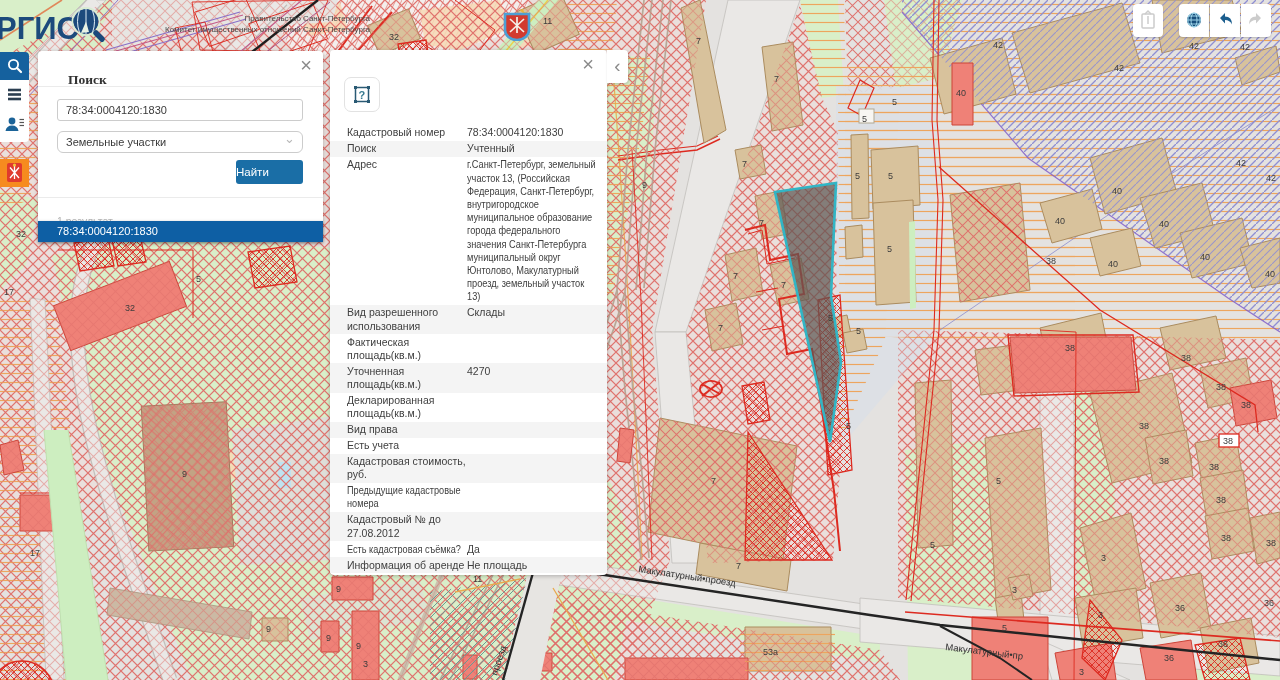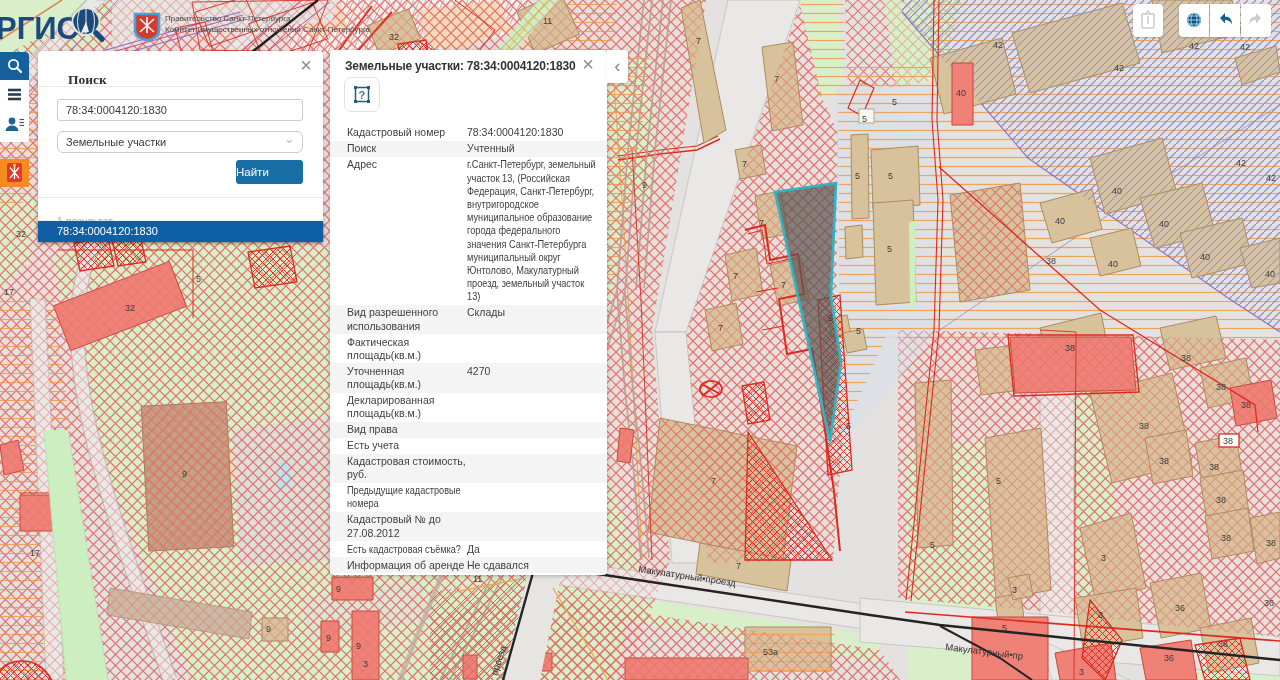--- a/index.html
+++ b/index.html
@@ -45,21 +45,21 @@
     border-radius:0 4px 4px 0;box-shadow:1px 1px 3px rgba(0,0,0,.2);color:#8a8a8a;
     font-size:19px;text-align:center;line-height:31px;}
   
   .sq{position:absolute;left:0;width:29px;height:28px;}
   #sq1{top:52px;background:#15619e;border-radius:0 4px 0 0;}
   #sq2{top:80px;background:#fff;}
   #sq3{top:108px;background:#fff;border-radius:0 0 4px 0;height:34px;}
   #sq4{top:159px;background:#f68b1f;height:28px;}
   
   #logo{position:absolute;left:-4px;top:6px;width:120px;height:44px;}
-  #gov{position:absolute;left:132px;top:7px;width:400px;height:36px;}
+  #gov{position:absolute;left:132px;top:7px;width:400px;height:36px;text-align:right;}
   #govtxt{position:absolute;left:33px;top:6px;font-size:8px;color:#4a4a4a;line-height:11px;}
   
   .tbtn{position:absolute;top:4px;width:30px;height:33px;background:#fff;border-radius:4px;
     box-shadow:0 1px 2px rgba(0,0,0,.2);}
   #tb1{left:1133px;}
   #tb2{left:1179px;border-radius:4px 0 0 4px;}
   #tb3{left:1210px;border-radius:0;}
   #tb4{left:1241px;border-radius:0 4px 4px 0;}
 </style>
 </head>
@@ -472,21 +472,20 @@
       <div id="shr"></div>
   <div class="inp" id="inp1">78:34:0004120:1830</div>
   <div class="inp" id="inp2">Земельные участки<span class="chev">⌄</span></div>
   <div id="btnFind">Найти</div>
   <div id="resSep"></div>
   <div id="resLbl">1 результат</div>
 </div>
 <div id="resRow">78:34:0004120:1830</div>
 
 <div class="panel" id="info">
-  <h1>Земельные участки: 78:34:0004120:1830</h1>
       <div class="x">×</div>
   <div id="qbtn"><svg width="34" height="33" viewBox="0 0 34 33">
           <rect x="10.5" y="9.5" width="13" height="14" fill="none" stroke="#2a5a74" stroke-width="1.5"></rect>
           <rect x="9" y="8" width="3" height="3" fill="#2a5a74"></rect>
           <rect x="22" y="8" width="3" height="3" fill="#2a5a74"></rect>
           <rect x="9" y="22" width="3" height="3" fill="#2a5a74"></rect>
           <rect x="22" y="22" width="3" height="3" fill="#2a5a74"></rect>
           <text x="13.5" y="20.5" font-size="11" font-weight="bold" fill="#377a90">?</text>
         </svg></div>
   <div id="tbl">
@@ -537,21 +536,21 @@
     <div class="row g">
           <div class="l">Кадастровый № до 27.08.2012</div>
           <div class="v"></div>
         </div>
     <div class="row">
           <div class="l nw">Есть кадастровая съёмка?</div>
           <div class="v">Да</div>
         </div>
     <div class="row g">
           <div class="l nwb">Информация об аренде</div>
-          <div class="v">Не сдавался</div>
+          <div class="v">Не площадь</div>
         </div>
   </div>
 </div>
 <div id="ctab">‹</div>
 
 <div class="tbtn" id="tb1"><svg width="30" height="33" viewBox="0 0 30 33">
         <rect x="9" y="10" width="12" height="14" rx="1" fill="none" stroke="#ccc" stroke-width="1.5"></rect>
         <path d="M12 10 l3 -3 l3 3" fill="none" stroke="#ccc" stroke-width="1.5"></path>
         <line x1="15" y1="12" x2="15" y2="20" stroke="#ccc" stroke-width="1.5"></line>
       </svg></div>

